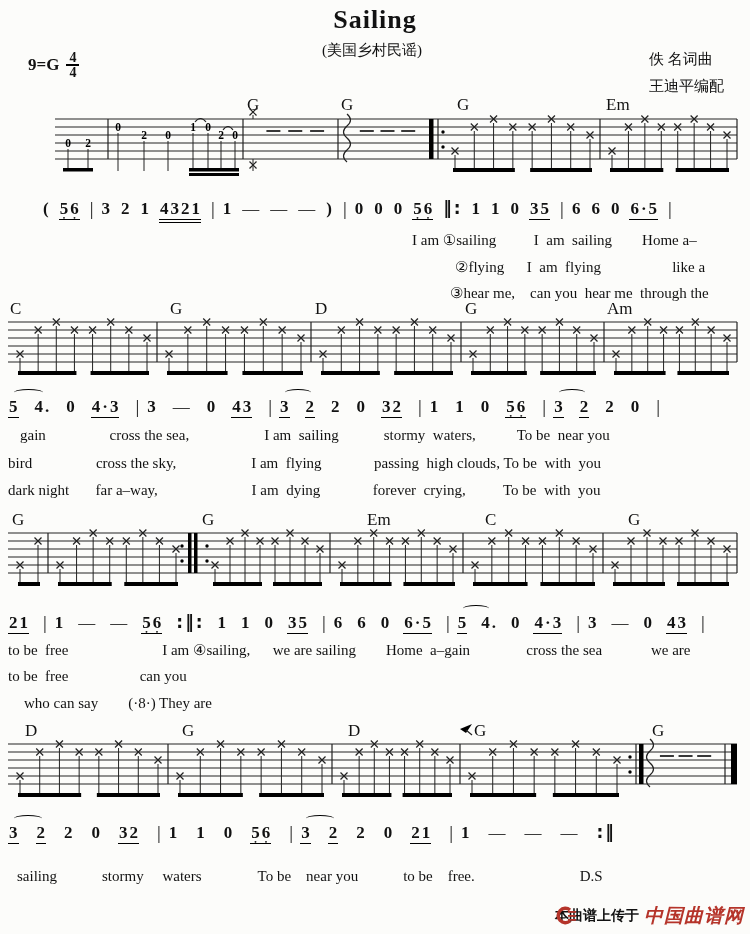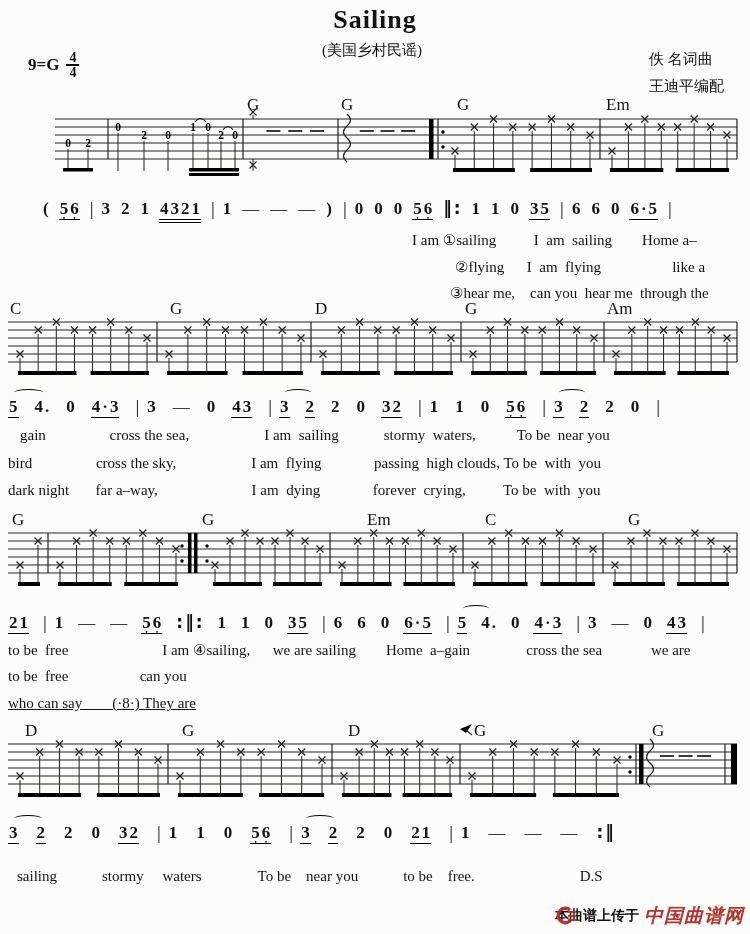--- a/index.html
+++ b/index.html
@@ -471,21 +471,21 @@
       <line x1="723.5" y1="24.5" x2="730.5" y2="31.5" stroke="#222" stroke-width="1.2"></line>
       <line x1="730.5" y1="24.5" x2="723.5" y2="31.5" stroke="#222" stroke-width="1.2"></line>
       <line x1="727" y1="32" x2="727" y2="61" stroke="#222" stroke-width="1"></line>
       <rect x="613" y="61" width="52" height="4" fill="#000"></rect>
       <rect x="677" y="61" width="52" height="4" fill="#000"></rect>
       <line x1="737" y1="12" x2="737" y2="52" stroke="#222" stroke-width="1.2"></line>
     </svg>
     <div class="jrow" style="left: 8px; top: 612px;"><span class="jt u1" style="margin-right: 13px;"><span class="ch">2</span><span class="ch">1</span></span><span class="jt bar" style="margin-right: 13px;"><span class="ch">|</span></span><span class="jt" style="margin-right: 13px;"><span class="ch">1</span></span><span class="jt dash" style="margin-right: 13px;"><span class="ch">—</span></span><span class="jt dash" style="margin-right: 13px;"><span class="ch">—</span></span><span class="jt u1 ld" style="margin-right: 13px;"><span class="ch">5</span><span class="ch">6</span></span><span class="jt rep" style="margin-right: 13px;"><span class="ch">:</span><span class="ch">‖</span><span class="ch">:</span></span><span class="jt" style="margin-right: 13px;"><span class="ch">1</span></span><span class="jt" style="margin-right: 13px;"><span class="ch">1</span></span><span class="jt" style="margin-right: 13px;"><span class="ch">0</span></span><span class="jt u1" style="margin-right: 13px;"><span class="ch">3</span><span class="ch">5</span></span><span class="jt bar" style="margin-right: 13px;"><span class="ch">|</span></span><span class="jt" style="margin-right: 13px;"><span class="ch">6</span></span><span class="jt" style="margin-right: 13px;"><span class="ch">6</span></span><span class="jt" style="margin-right: 13px;"><span class="ch">0</span></span><span class="jt u1" style="margin-right: 13px;"><span class="ch">6</span><span class="ch">·</span><span class="ch">5</span></span><span class="jt bar" style="margin-right: 13px;"><span class="ch">|</span></span><span class="jt u1" style="margin-right: 13px;"><span class="ch">5</span></span><span class="jt" style="margin-right: 13px;"><span class="ch">4</span><span class="ch">.</span></span><span class="jt" style="margin-right: 13px;"><span class="ch">0</span></span><span class="jt u1" style="margin-right: 13px;"><span class="ch">4</span><span class="ch">·</span><span class="ch">3</span></span><span class="jt bar" style="margin-right: 13px;"><span class="ch">|</span></span><span class="jt" style="margin-right: 13px;"><span class="ch">3</span></span><span class="jt dash" style="margin-right: 13px;"><span class="ch">—</span></span><span class="jt" style="margin-right: 13px;"><span class="ch">0</span></span><span class="jt u1" style="margin-right: 13px;"><span class="ch">4</span><span class="ch">3</span></span><span class="jt bar" style="margin-right: 13px;"><span class="ch">|</span></span><div class="jarc" style="left: 454.5px; width: 26px;"></div></div>
     <div class="lyr" style="left: 8px; top: 641px;">to be  free                         I am ④sailing,      we are sailing        Home  a–gain               cross the sea             we are</div>
     <div class="lyr" style="left: 8px; top: 668px;">to be  free                   can you</div>
-    <div class="lyr" style="left: 8px; top: 695px; text-decoration: underline;">who can say        (·8·) They are</div>
+    <div class="lyr" style="left: 24px; top: 695px;">who can say        (·8·) They are</div>
     <div class="chord" style="left: 25px; top: 721px;">D</div>
     <div class="chord" style="left: 182px; top: 721px;">G</div>
     <div class="chord" style="left: 348px; top: 721px;">D</div>
     <div class="chord" style="left: 474px; top: 721px;">G</div>
     <div class="chord" style="left: 652px; top: 721px;">G</div>
     <svg width="14" height="12" class="segno" style="left: 460px; top: 724px;">
       <polygon points="0,5 12,0 6,9" fill="#000"></polygon>
       <line x1="6" y1="6" x2="12" y2="11" stroke="#222" stroke-width="1.2"></line>
     </svg>
     <svg width="750" height="78" style="top: 732px;">

